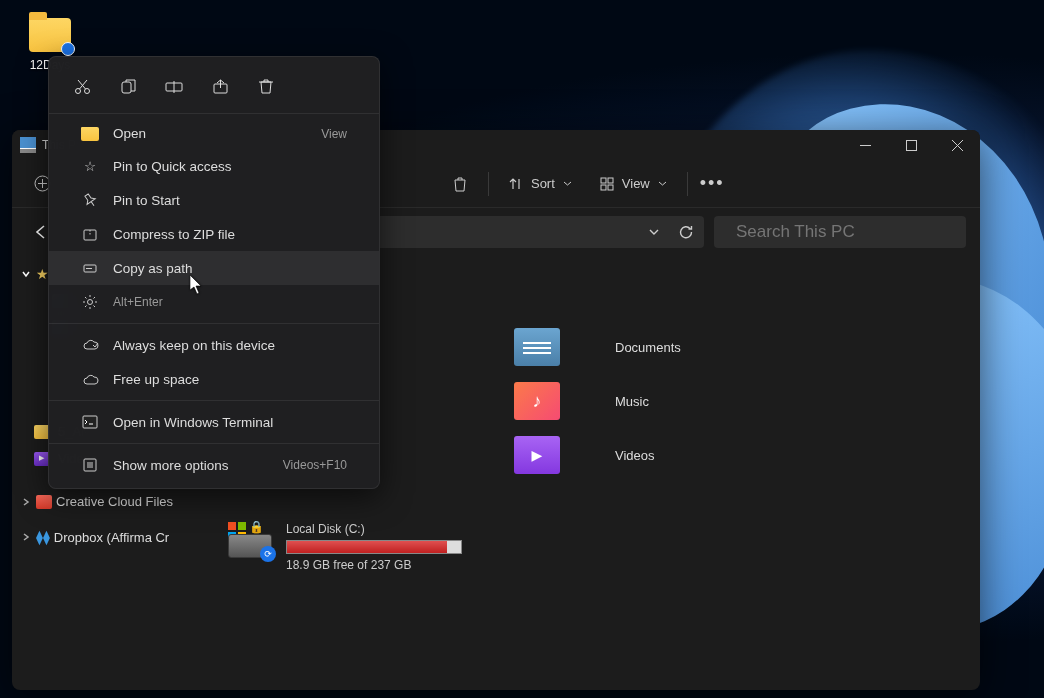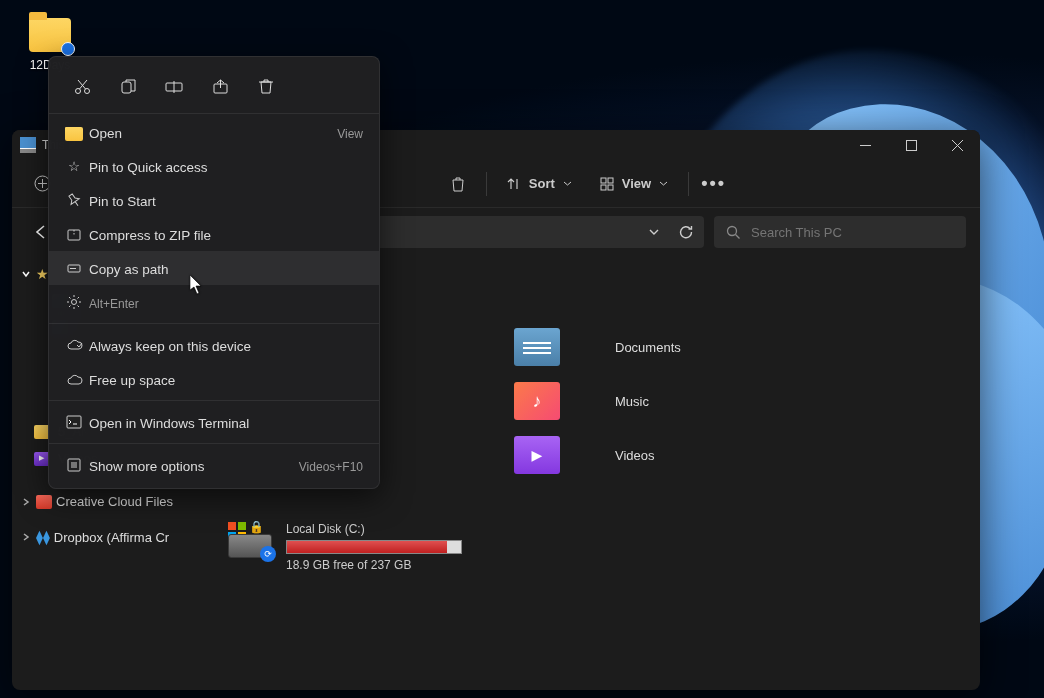--- a/index.html
+++ b/index.html
@@ -21,33 +21,33 @@
 
     
     .explorer { position: absolute; top: 130px; left: 12px; width: 968px; height: 560px; background: #1c1c1c; border-radius: 8px; box-shadow: 0 8px 40px rgba(0,0,0,0.6); overflow: hidden; }
     .titlebar { height: 30px; display: flex; align-items: center; padding-left: 8px; background: #1c1c1c; }
     .titlebar-icon { width: 16px; height: 16px; background: #fff; margin-right: 6px; }
     .titlebar-text { color: #ddd; font-size: 12px; }
     .win-controls { position: absolute; right: 0; top: 0; display: flex; }
     .win-btn { width: 46px; height: 30px; display: flex; align-items: center; justify-content: center; color: #ccc; font-size: 11px; cursor: pointer; }
     .win-btn svg { width: 11px; height: 11px; }
 
-    .toolbar { height: 48px; display: flex; align-items: center; padding: 0 14px; gap: 12px; border-bottom: 1px solid #2a2a2a; font-weight: bold; }
+    .toolbar { height: 48px; display: flex; align-items: center; padding: 0 14px; gap: 12px; border-bottom: 1px solid #2a2a2a; }
     .tool-btn { width: 32px; height: 32px; display: flex; align-items: center; justify-content: center; color: #ccc; cursor: pointer; border-radius: 4px; }
     .tool-text-btn { display: flex; align-items: center; gap: 8px; color: #ccc; font-size: 13px; cursor: pointer; padding: 4px 8px; border-radius: 4px; }
     .tool-sep { width: 1px; height: 24px; background: #3a3a3a; }
     .ellipsis { color: #ccc; font-size: 18px; letter-spacing: 2px; cursor: pointer; }
 
     .addressbar { height: 48px; display: flex; align-items: center; padding: 0 14px; gap: 10px; }
     .nav-arrow { width: 30px; height: 30px; display: flex; align-items: center; justify-content: center; color: #fff; cursor: pointer; border-radius: 4px; }
     .breadcrumb-box { flex: 1; height: 32px; background: #2d2d2d; border-radius: 4px; display: flex; align-items: center; padding: 0 10px; justify-content: flex-end; gap: 18px; }
     .breadcrumb-box svg { color: #ccc; }
     .search-box { width: 252px; height: 32px; background: #2d2d2d; border-radius: 4px; display: flex; align-items: center; padding: 0 12px; gap: 10px; }
     .search-box svg { color: #888; }
-    .search-input { background: none; border: none; color: #888; font-size: 13px; outline: none; flex: 1; }
+    .search-input { background: none; border: none; color: #888; font-size: 17px; outline: none; flex: 1; }
 
     .body-area { display: flex; height: calc(100% - 126px); }
     .sidebar { width: 172px; padding: 4px 0; overflow: hidden; }
     .side-group-header { display: flex; align-items: center; padding: 6px 8px; gap: 4px; color: #ddd; font-size: 13px; cursor: pointer; }
     .chev { width: 12px; height: 12px; color: #aaa; }
     .star { color: #fdd663; font-size: 14px; }
     .side-item { display: flex; align-items: center; padding: 6px 22px; gap: 8px; color: #ddd; font-size: 13px; cursor: pointer; white-space: nowrap; }
     .side-ico { width: 16px; height: 14px; border-radius: 2px; }
     .ico-folder { background: linear-gradient(#fdd663, #f9c440); }
     .ico-red { background: linear-gradient(#ff6b5b, #d63a2a); }
@@ -82,21 +82,21 @@
     .sync-ico { position: absolute; bottom: -4px; right: -4px; width: 16px; height: 16px; background: #1b73e8; border-radius: 50%; display:flex; align-items:center; justify-content:center; color:#fff; font-size:9px; }
     .disk-info { display: flex; flex-direction: column; gap: 4px; }
     .disk-bar { width: 176px; height: 14px; background: #ddd; position: relative; border: 1px solid #888; }
     .disk-bar-fill { height: 100%; background: linear-gradient(#e05050, #c02020); }
     .disk-text { color: #ccc; font-size: 12px; }
 
     
     .ctx-menu { position: absolute; top: 56px; left: 48px; width: 332px; background: rgba(32, 32, 34, 0.98); backdrop-filter: blur(20px); border-radius: 8px; box-shadow: 0 8px 30px rgba(0,0,0,0.6); border: 1px solid rgba(255,255,255,0.08); overflow: hidden; padding: 6px 0; }
     .ctx-iconrow { display: flex; gap: 16px; padding: 8px 18px 12px 18px; border-bottom: 1px solid rgba(255,255,255,0.08); margin-bottom: 4px; }
     .ctx-iconbtn { width: 30px; height: 30px; display: flex; align-items: center; justify-content: center; color: #ddd; cursor: pointer; border-radius: 4px; }
-    .ctx-item { display: flex; align-items: flex-end; padding: 8px 16px; gap: 6px; color: #ddd; font-size: 13.5px; cursor: pointer; }
+    .ctx-item { display: flex; align-items: center; padding: 8px 32px; gap: 14px; color: #ddd; font-size: 13.5px; cursor: pointer; }
     .ctx-item:hover, .ctx-item.highlighted { background: rgba(255,255,255,0.07); }
     .ctx-ico { width: 18px; height: 18px; display: flex; align-items: center; justify-content: center; color: #ccc; }
     .ctx-label { flex: 1; }
     .ctx-shortcut { color: #999; font-size: 12px; }
     .ctx-sep { height: 1px; background: rgba(255,255,255,0.08); margin: 4px 0; }
     .ctx-arrow { color: #aaa; font-size: 11px; }
     .od-ico { width: 18px; height: 18px; background: linear-gradient(135deg, #1b8de0, #0861aa); border-radius: 2px; }
     .folder-sm { width: 18px; height: 14px; background: linear-gradient(#fdd663, #f9c440); border-radius: 1px 2px 2px 2px; }
     
     .cursor { position: absolute; top: 275px; left: 190px; width: 14px; height: 20px; pointer-events: none; }

